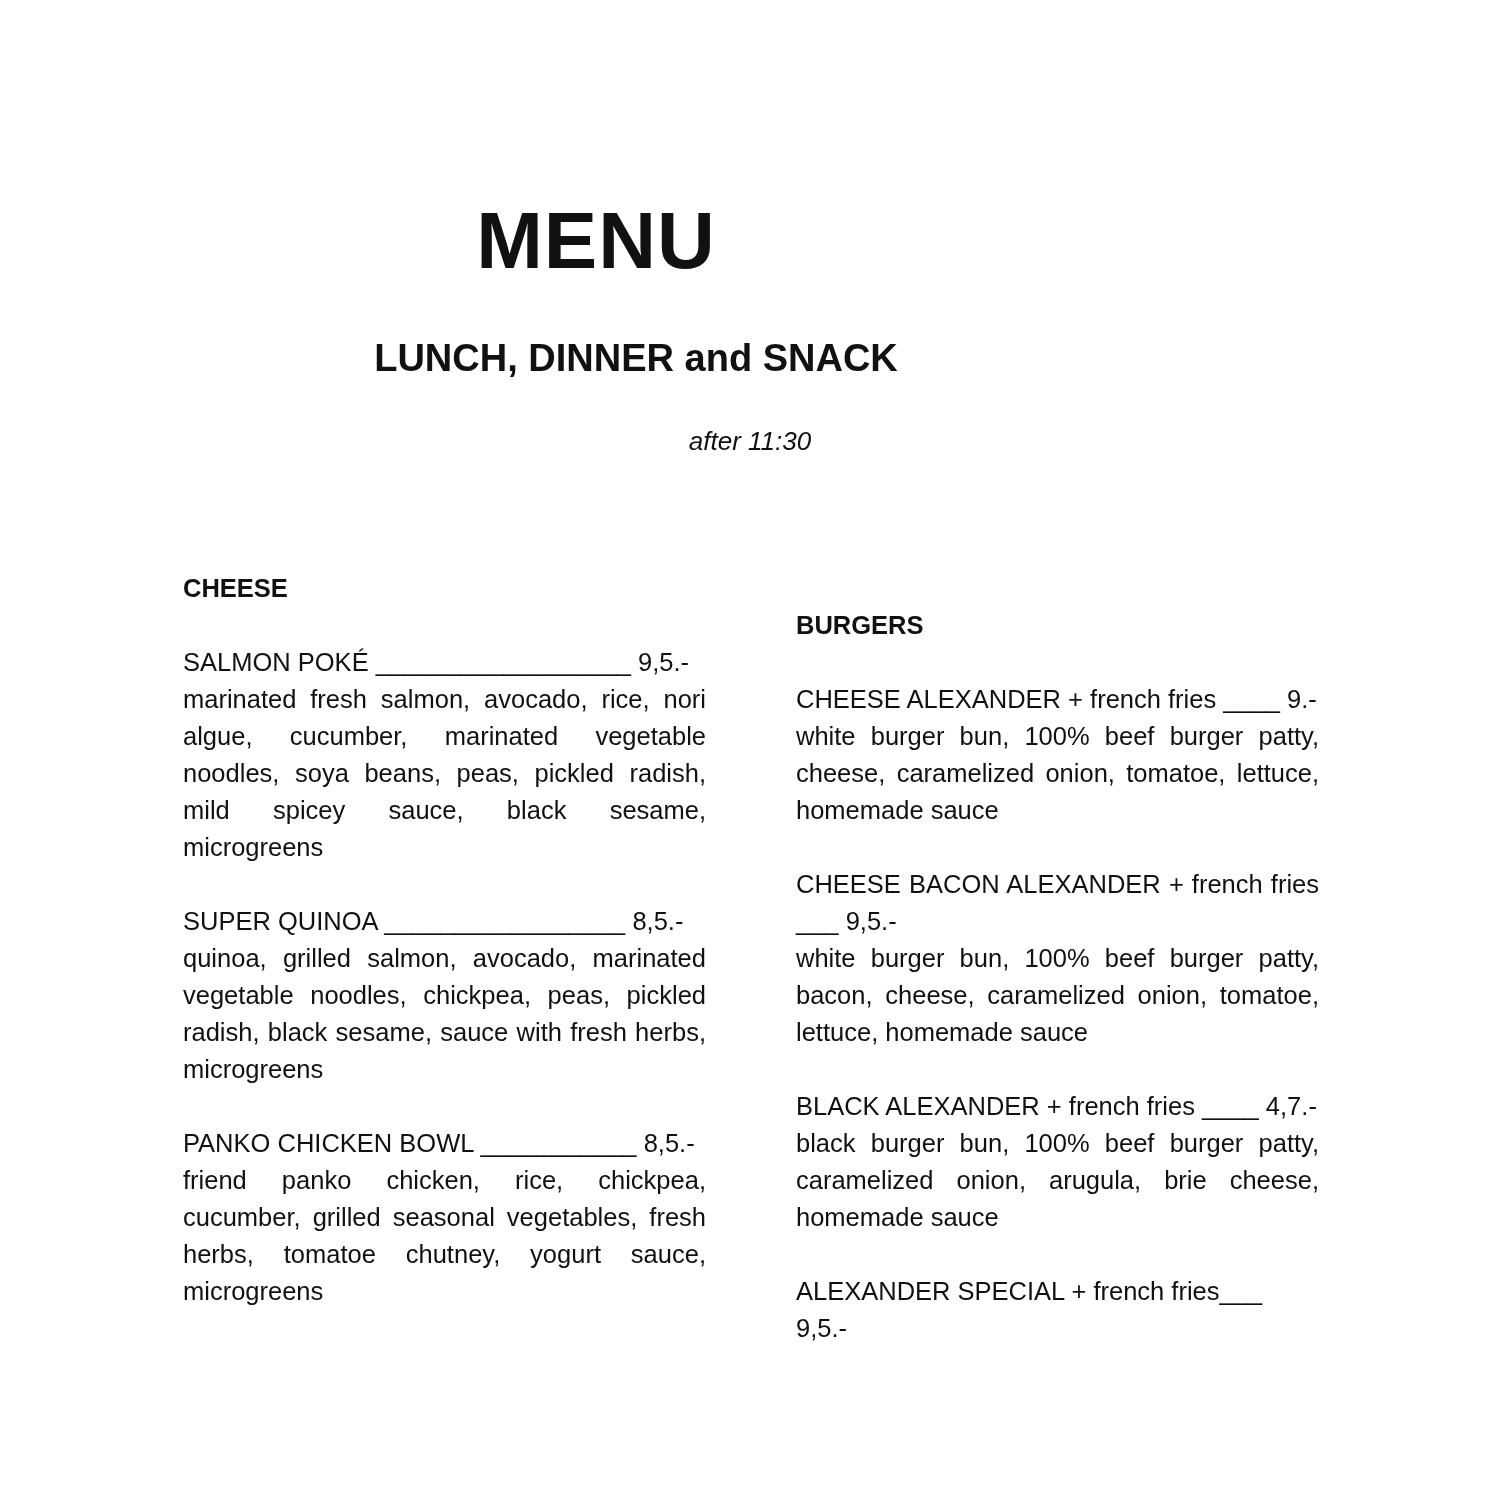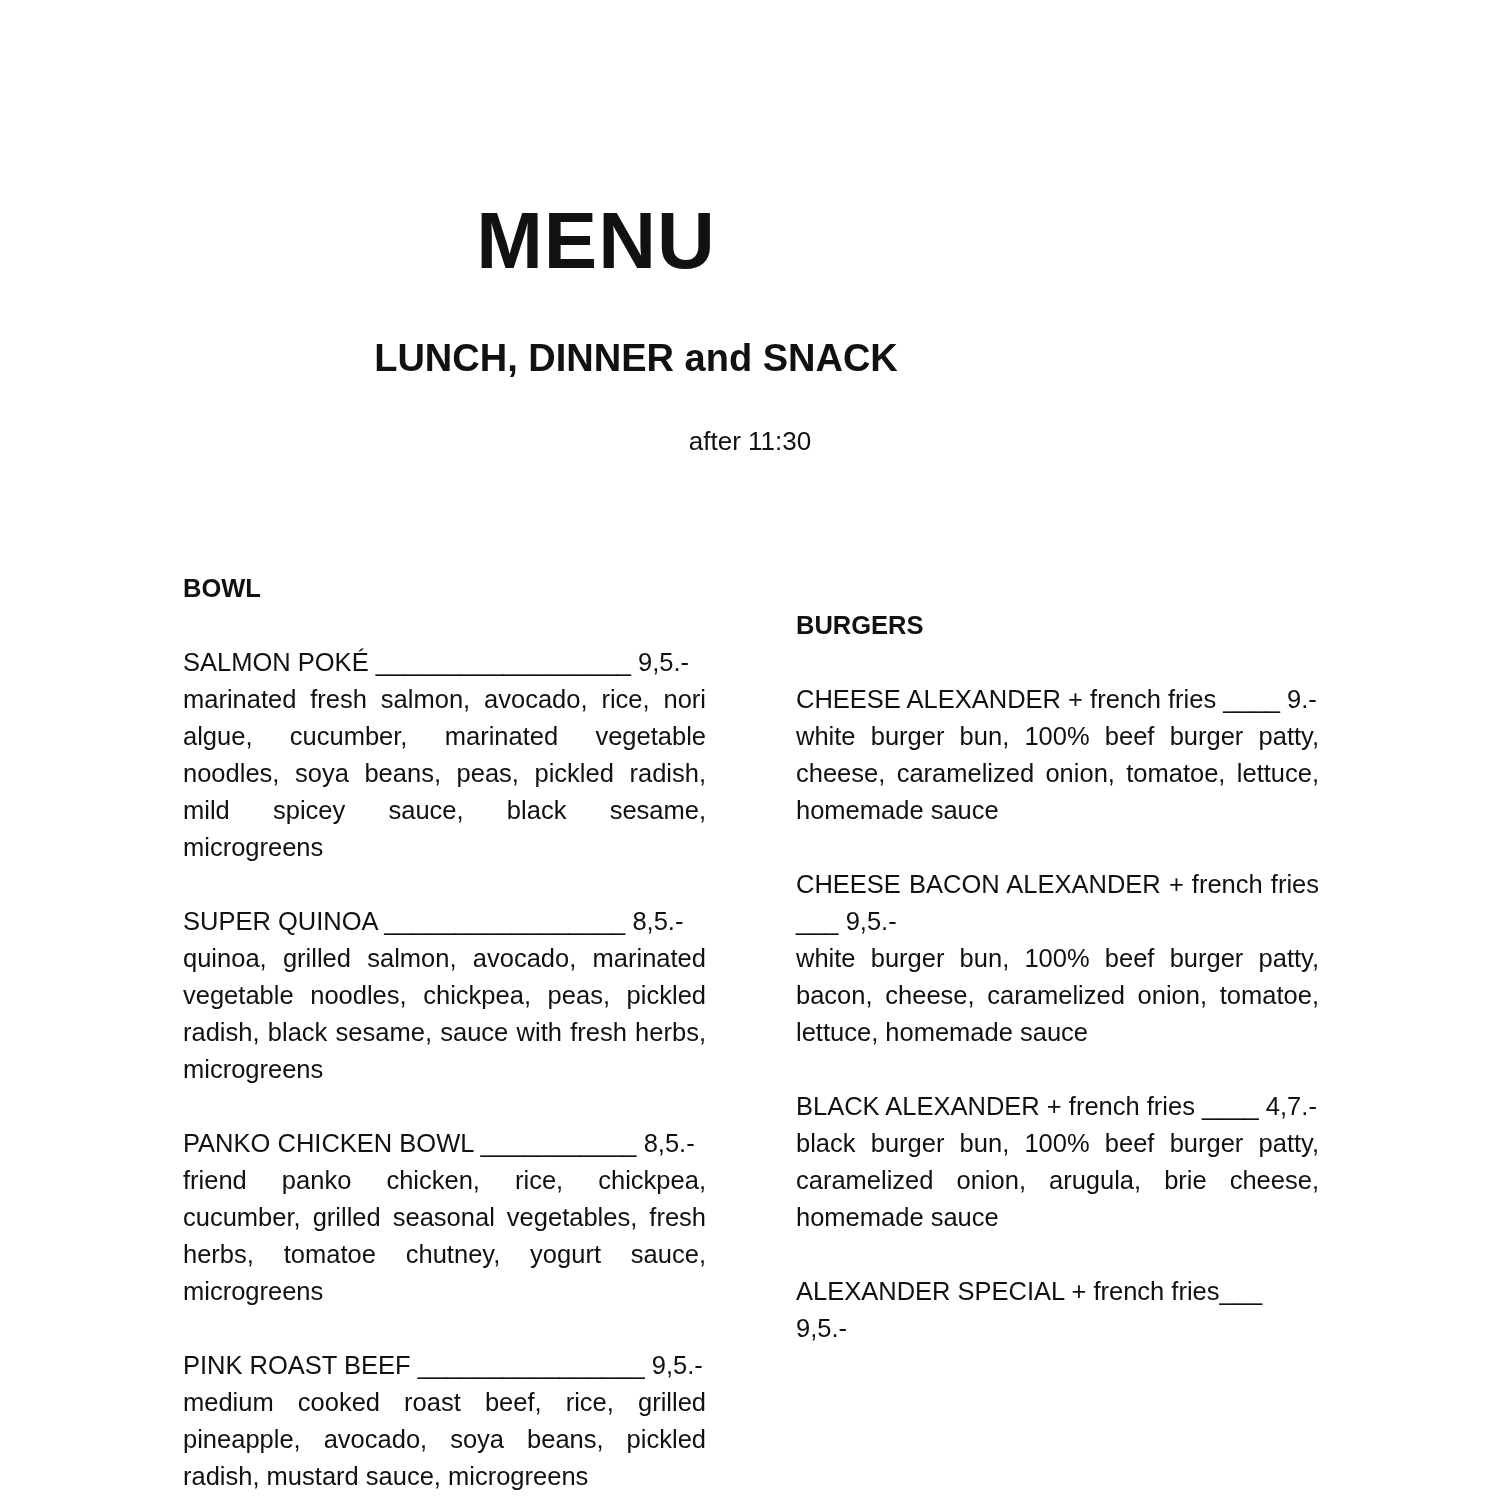--- a/index.html
+++ b/index.html
@@ -3,53 +3,49 @@
   <meta charset="utf-8">
   <style>
     html, body { margin:0; padding:0; background:#ffffff; }
     body { width:1500px; height:1500px; position:relative; overflow:hidden;
       font-family:"Liberation Sans", "DejaVu Sans", sans-serif; color:#111; }
     .title { position:absolute; top:196px; left:0; width:1192px; text-align:center;
       font-weight:bold; font-size:80px; line-height:90px; letter-spacing:1px; }
     .subtitle { position:absolute; top:334px; left:0; width:1272px; text-align:center;
       font-weight:bold; font-size:38px; line-height:48px; }
     .hours { position:absolute; top:424px; left:0; width:1500px; text-align:center;
-      font-size:26px; line-height:34px; }
+      font-size:26px; line-height:34px;font-style:italic; }
     .col { position:absolute; width:523px; font-size:25.5px; line-height:37px; }
     .col.left { left:183px; top:570px; }
     .col.right { left:796px; top:607px; }
     .section-heading { font-weight:bold; margin-bottom:37px; height:37px; }
     .item { margin-bottom:37px; }
     .item-head { display:block; }
     .desc { text-align:justify; text-align-last:left; }
   </style>
 </head>
 <body>
 
 <div class="title">MENU</div>
 <div class="subtitle">LUNCH, DINNER and SNACK</div>
 <div class="hours">after 11:30</div>
 
 <div class="col left">
-  <div class="section-heading">BOWL</div>
+  <div class="section-heading">CHEESE</div>
   <div class="item">
     <span class="item-head">SALMON POKÉ __________________ 9,5.-</span>
     <div class="desc">marinated fresh salmon, avocado, rice, nori algue, cucumber, marinated vegetable noodles, soya beans, peas, pickled radish, mild spicey sauce, black sesame, microgreens</div>
   </div>
   <div class="item">
     <span class="item-head">SUPER QUINOA _________________ 8,5.-</span>
     <div class="desc">quinoa, grilled salmon, avocado, marinated vegetable noodles, chickpea, peas, pickled radish, black sesame, sauce with fresh herbs, microgreens</div>
   </div>
   <div class="item">
     <span class="item-head">PANKO CHICKEN BOWL ___________ 8,5.-</span>
     <div class="desc">friend panko chicken, rice, chickpea, cucumber, grilled seasonal vegetables, fresh herbs, tomatoe chutney, yogurt sauce, microgreens</div>
-  </div>
-  <div class="item">
-    <span class="item-head">PINK ROAST BEEF ________________ 9,5.-</span>
-    <div class="desc">medium cooked roast beef, rice, grilled pineapple, avocado, soya beans, pickled radish, mustard sauce, microgreens</div>
   </div>
 </div>
 
 <div class="col right">
   <div class="section-heading">BURGERS</div>
   <div class="item">
     <span class="item-head">CHEESE ALEXANDER  + french fries ____ 9.-</span>
     <div class="desc">white burger bun, 100% beef burger patty, cheese, caramelized onion, tomatoe, lettuce, homemade sauce</div>
   </div>
   <div class="item">

